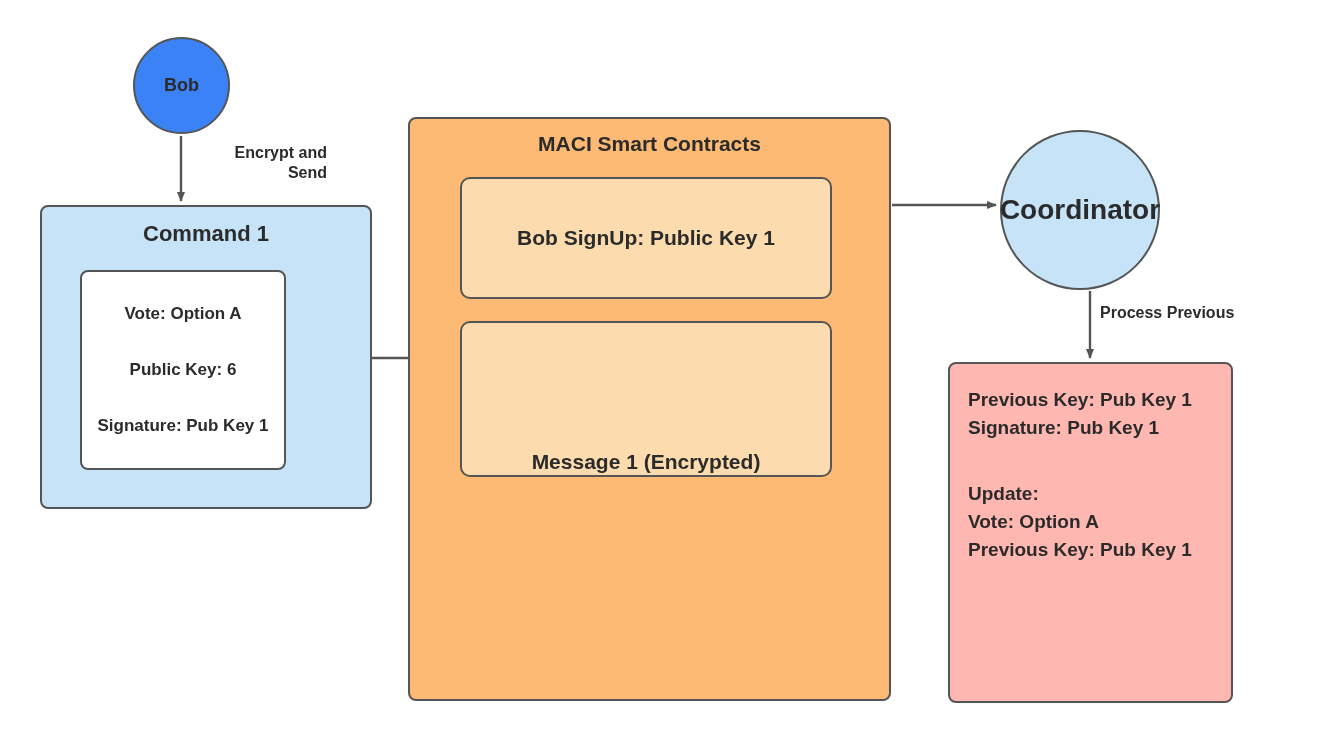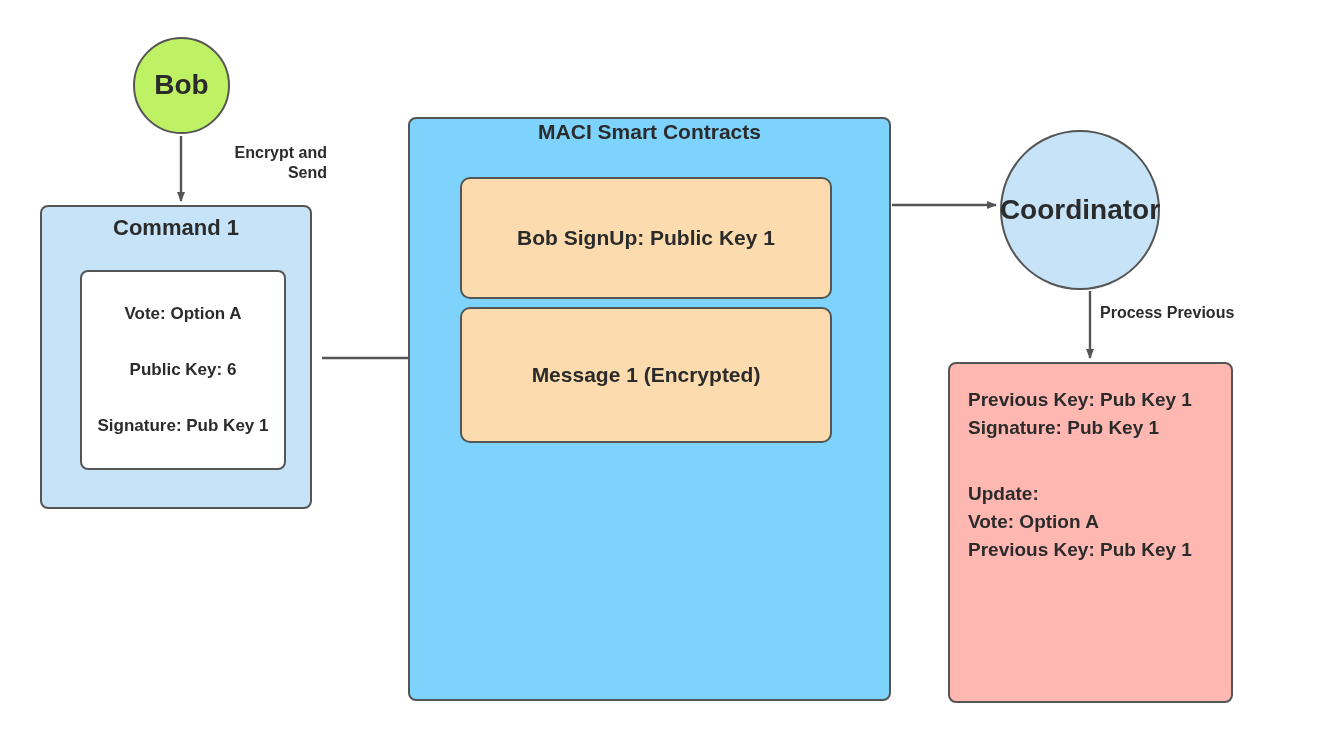--- a/index.html
+++ b/index.html
@@ -39,36 +39,36 @@
     display: flex;
     align-items: center;
     justify-content: center;
     text-align: center;
   }
 
   
   #bob-circle {
     left: 133px; top: 37px;
     width: 97px; height: 97px;
-    background: #bef264;
-    font-size: 28px;
+    background: #3b82f6;
+    font-size: 18px;
   }
 
   #coordinator-circle {
     left: 1000px; top: 130px;
     width: 160px; height: 160px;
     background: #C6E3F7;
     font-size: 28px;
   }
 
   #command-box {
     left: 40px; top: 205px;
-    width: 272px; height: 304px;
+    width: 332px; height: 304px;
     background: #C6E3F7;
-    padding-top: 8px;
+    padding-top: 14px;
   }
   #command-title {
     text-align: center;
     font-size: 22px;
     font-weight: bold;
   }
   #command-inner {
     position: absolute;
     left: 38px; top: 63px;
     width: 206px; height: 200px;
@@ -82,21 +82,22 @@
     text-align: center;
     font-size: 17px;
     font-weight: bold;
     padding: 14px 8px;
   }
   #command-inner .line { width: 100%; }
 
   #maci-box {
     left: 408px; top: 117px;
     width: 483px; height: 584px;
-    background: #7dd3fc;
+    background: #fdba74;
+    padding-top: 12px;
   }
   #maci-title {
     text-align: center;
     font-size: 21px;
     font-weight: bold;
   }
 
   .orange-box {
     position: absolute;
     left: 50px;
@@ -105,21 +106,21 @@
     border: 2px solid #555555;
     border-radius: 10px;
     display: flex;
     align-items: center;
     justify-content: center;
     text-align: center;
     font-size: 21px;
     font-weight: bold;
   }
   #signup-box { top: 58px;  height: 122px; }
-  #message-box { top: 188px; height: 136px; }
+  #message-box { top: 202px; height: 156px; align-items: flex-end; }
 
   #result-box {
     left: 948px; top: 362px;
     width: 285px; height: 341px;
     background: #FFB8B1;
     padding: 22px 18px 10px 18px;
     font-size: 19px;
     font-weight: bold;
     line-height: 1.48;
   }

